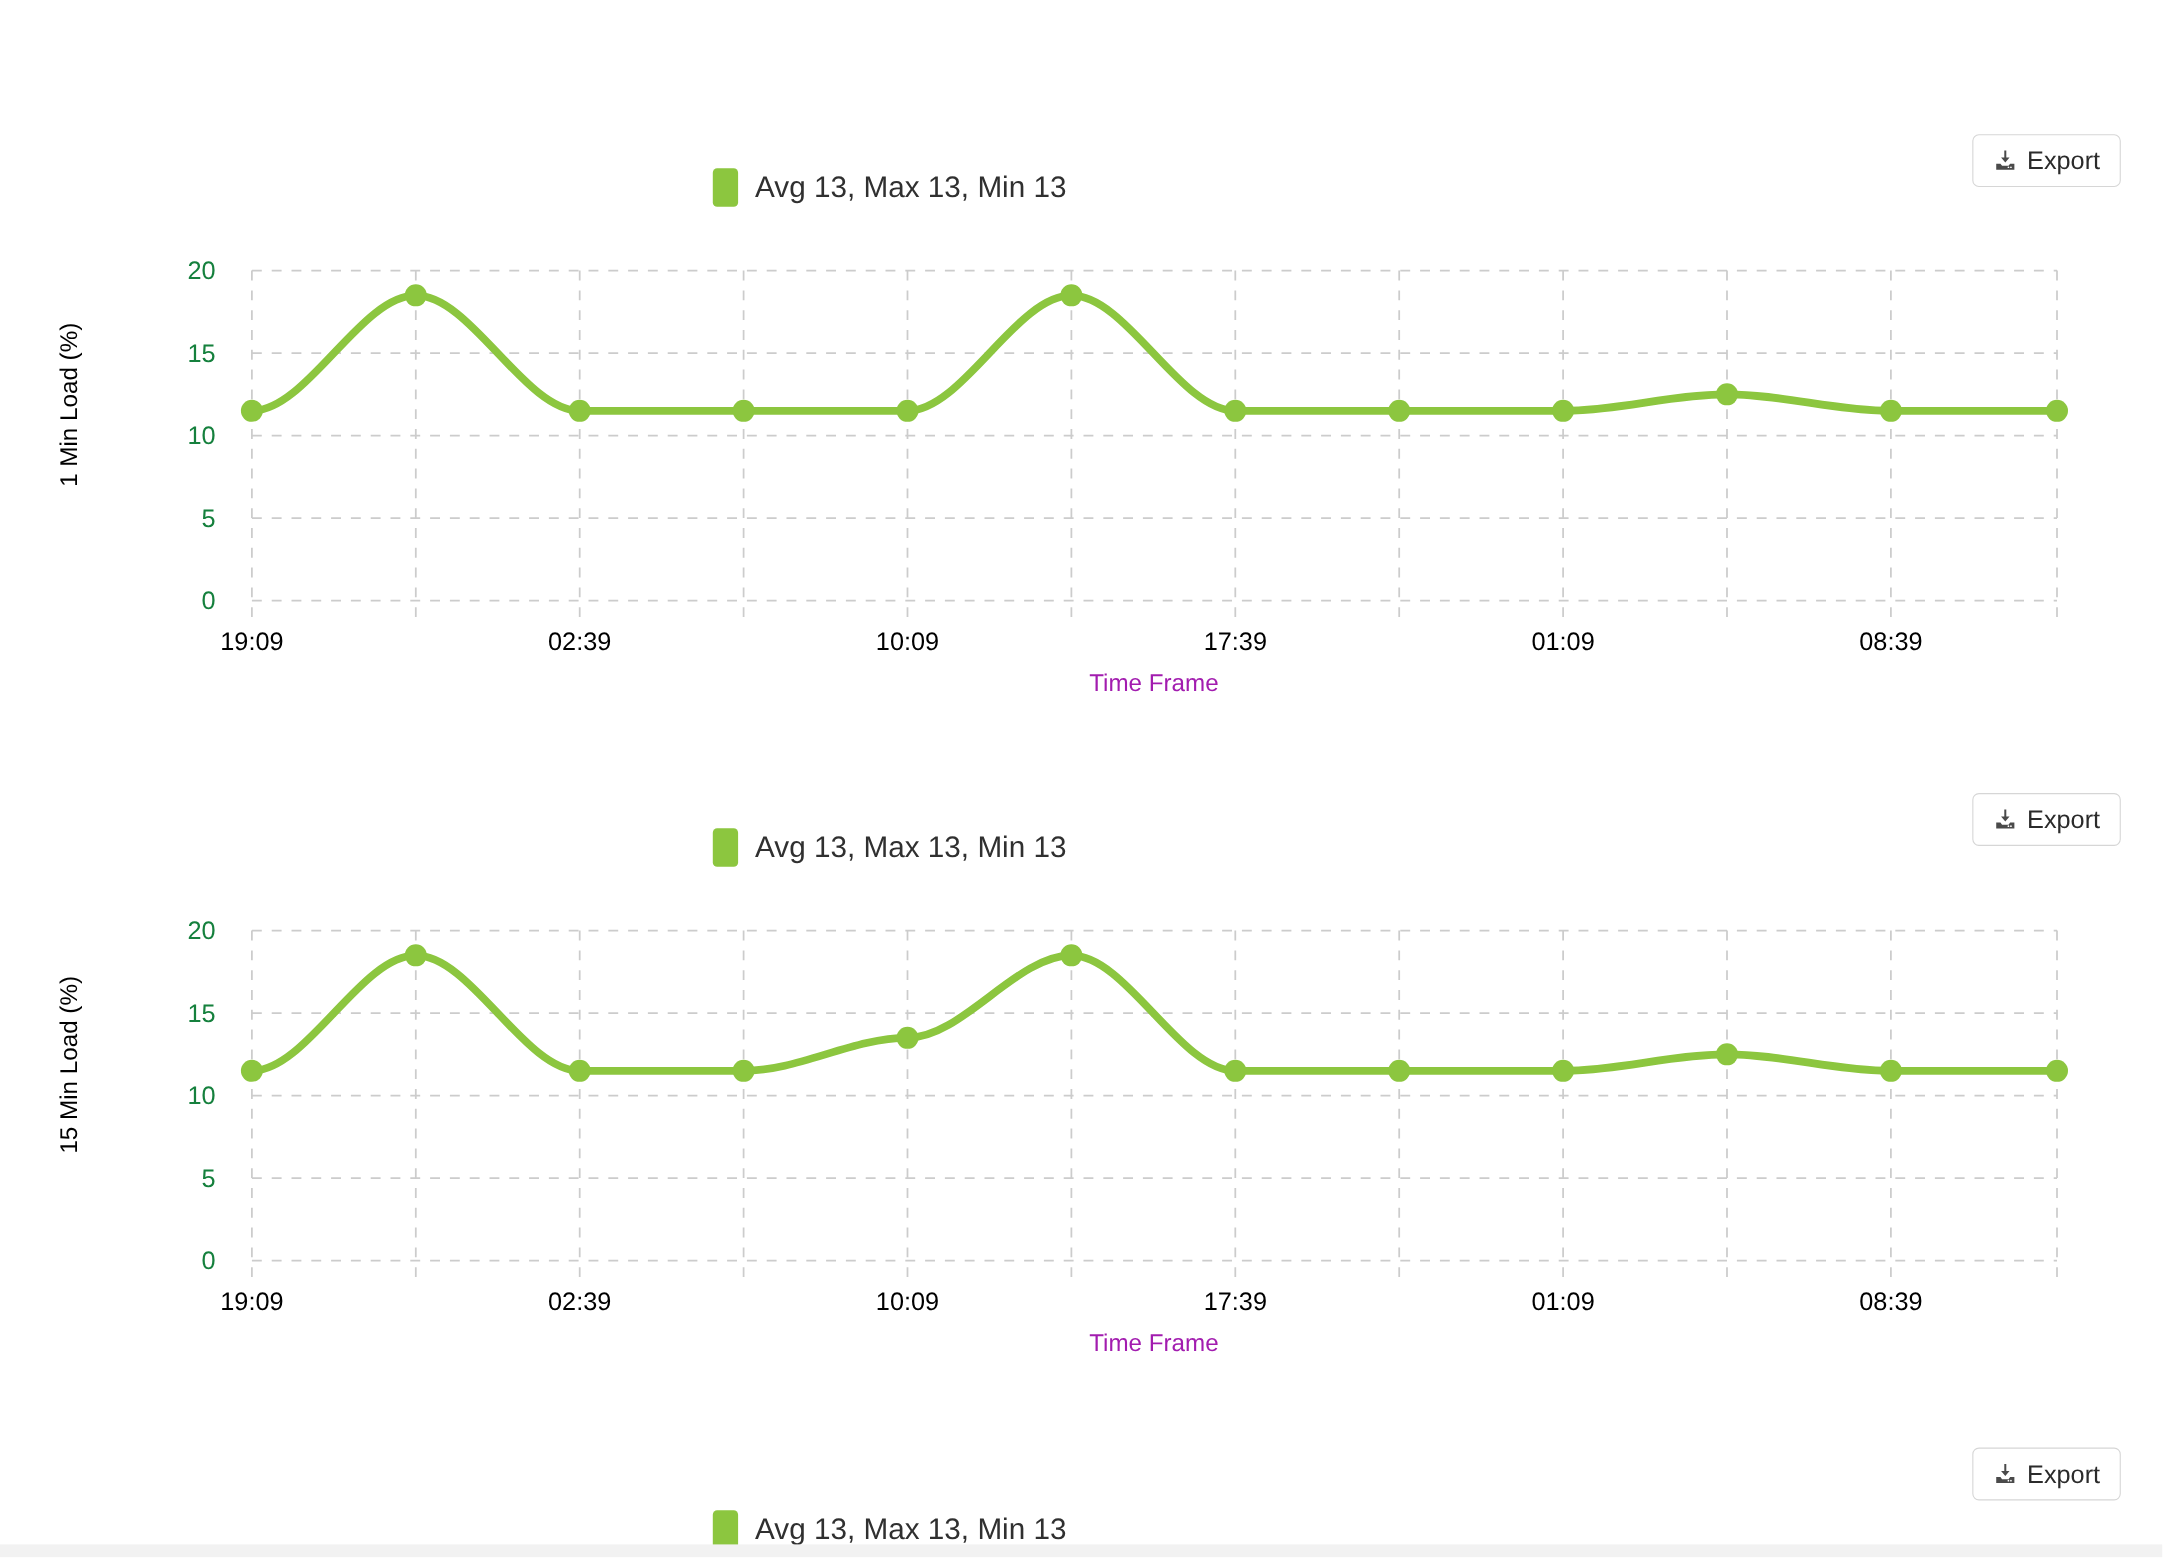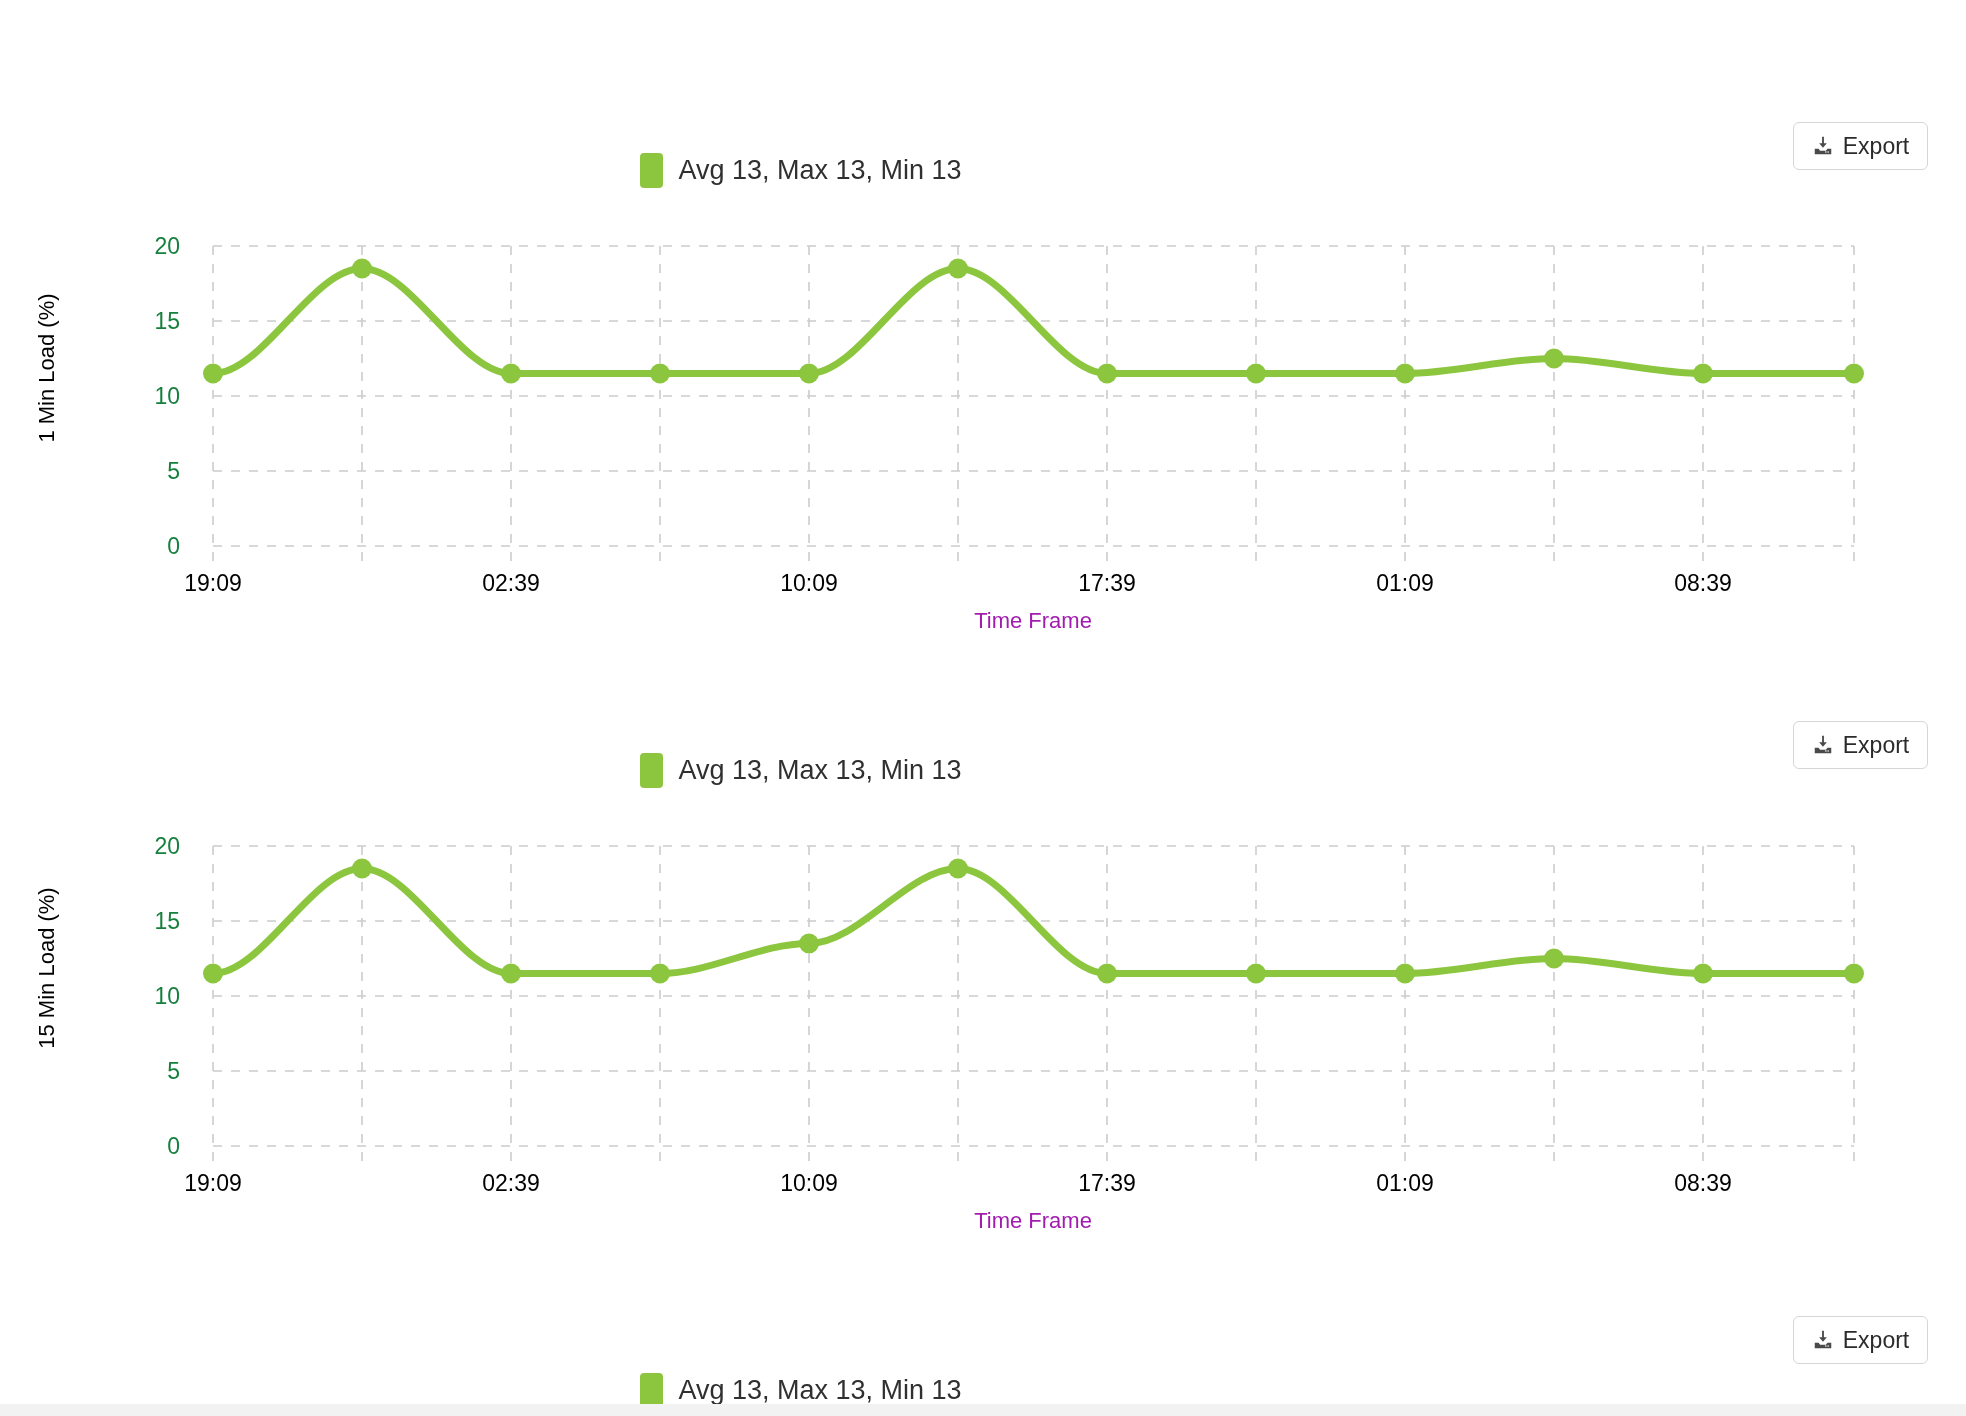--- a/index.html
+++ b/index.html
@@ -53,21 +53,21 @@
     justify-content: center;
     gap: 9px;
     cursor: pointer;
     font-size: 23px;
     color: #2b2b2b;
     font-family: "Liberation Sans", sans-serif;
   }
   .export-btn .dl-icon { display: block; width: 22px; height: 22px; }
 
   
-  .chart-block { position: absolute; left: 0; width: 1602px; }
+  .chart-block { position: absolute; left: 0; width: 1602px; padding-left: 16px; }
 
   .legend {
     display: flex;
     align-items: center;
     justify-content: center;
     gap: 15px;
     height: 40px;
   }
   .legend-swatch {
     width: 23px; height: 35px;

